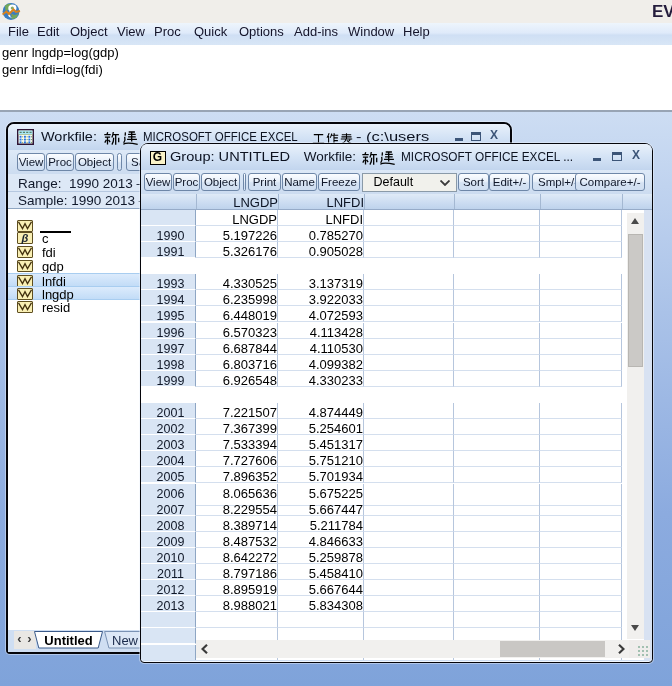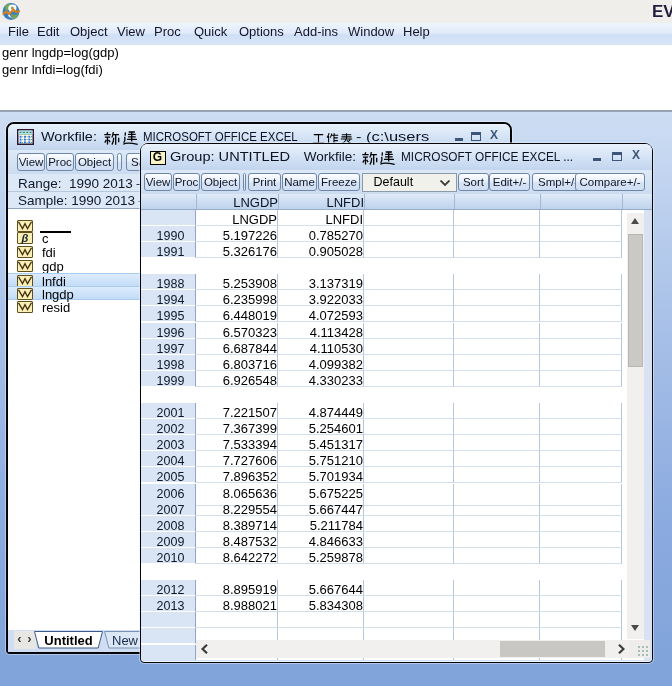--- a/index.html
+++ b/index.html
@@ -307,22 +307,22 @@
           </div>
 <div class="srow" style="top:48.0px;height:16.1px">
             <div class="slabel">1991</div>
             <div class="c1">5.326176</div>
             <div class="c2">0.905028</div>
             <div class="c3"></div>
             <div class="c4"></div>
             <div class="c5"></div>
           </div>
 <div class="srow" style="top:80.2px;height:16.1px">
-            <div class="slabel">1988</div>
-            <div class="c1">5.253908</div>
+            <div class="slabel">1993</div>
+            <div class="c1">4.330525</div>
             <div class="c2">3.137319</div>
             <div class="c3"></div>
             <div class="c4"></div>
             <div class="c5"></div>
           </div>
 <div class="srow" style="top:96.3px;height:16.1px">
             <div class="slabel">1994</div>
             <div class="c1">6.235998</div>
             <div class="c2">3.922033</div>
             <div class="c3"></div>
@@ -438,20 +438,28 @@
             <div class="c1">8.487532</div>
             <div class="c2">4.846633</div>
             <div class="c3"></div>
             <div class="c4"></div>
             <div class="c5"></div>
           </div>
 <div class="srow" style="top:353.9px;height:16.1px">
             <div class="slabel">2010</div>
             <div class="c1">8.642272</div>
             <div class="c2">5.259878</div>
+            <div class="c3"></div>
+            <div class="c4"></div>
+            <div class="c5"></div>
+          </div>
+<div class="srow" style="top:370.0px;height:16.1px">
+            <div class="slabel">2011</div>
+            <div class="c1">8.797186</div>
+            <div class="c2">5.458410</div>
             <div class="c3"></div>
             <div class="c4"></div>
             <div class="c5"></div>
           </div>
 <div class="srow" style="top:386.1px;height:16.1px">
             <div class="slabel">2012</div>
             <div class="c1">8.895919</div>
             <div class="c2">5.667644</div>
             <div class="c3"></div>
             <div class="c4"></div>

